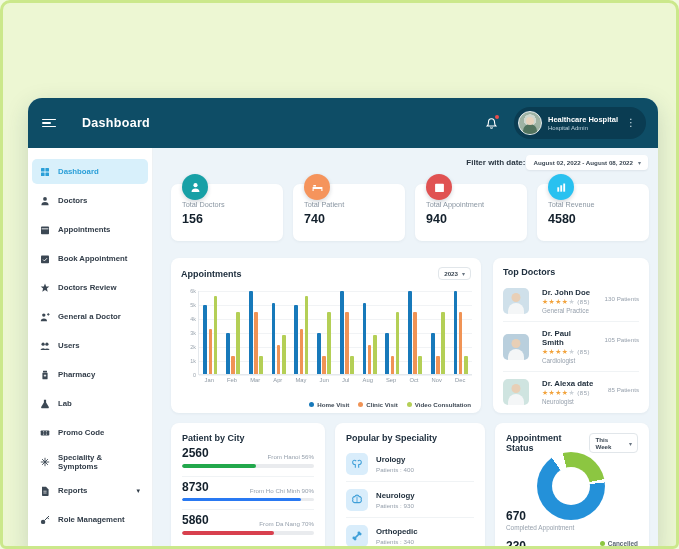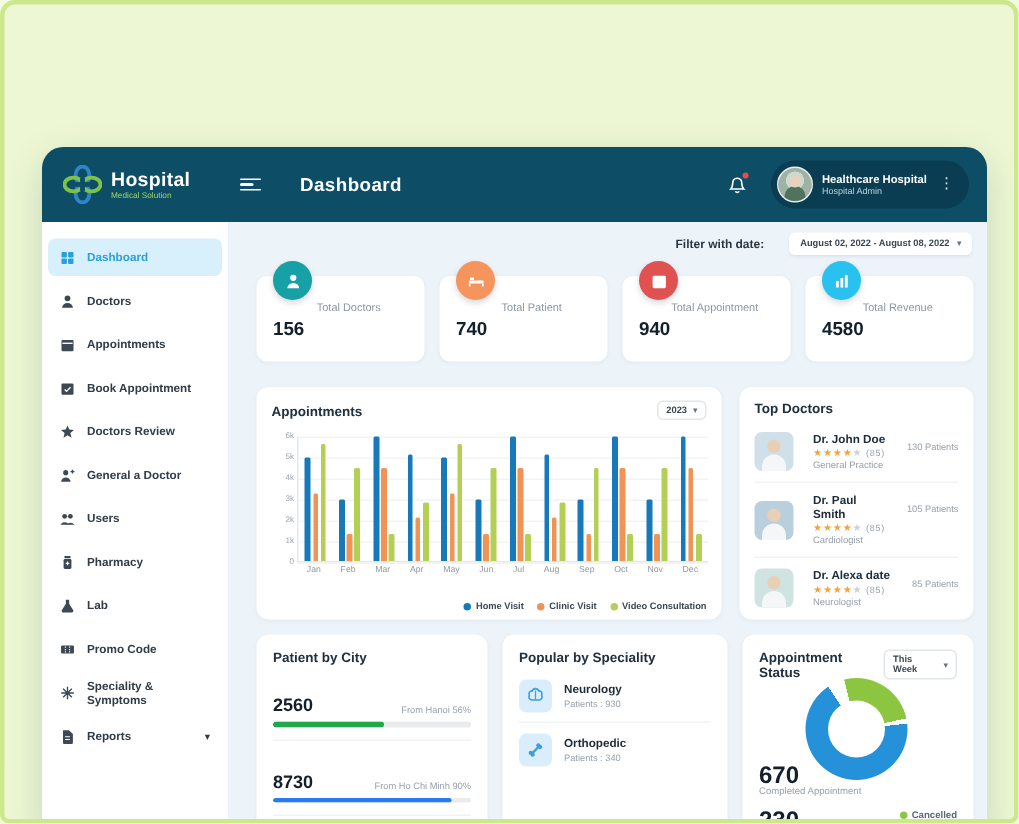--- a/index.html
+++ b/index.html
@@ -31,30 +31,30 @@
   
   .sidebar { position:absolute; top:50px; left:0; bottom:0; width:125px; background:#ffffff; border-right:1px solid #edf1f4; padding-top:11px; }
   .side-item { display:flex; align-items:center; gap:8px; height:25px; margin:0 4px 4px 4px; padding:0 8px; border-radius:5px; color:#313c48; font-size:7.8px; font-weight:600; cursor:pointer; position:relative; }
   .side-item svg { width:10px; height:10px; flex:0 0 auto; color:#3c4854; }
   .side-item.active { background:#d8f0fb; color:#2b9fd8; }
   .side-item.active svg { color:#2b9fd8; }
   .side-caret { margin-left:auto; font-size:7px; color:#313c48; }
 
   
   .main { position:absolute; top:50px; left:125px; right:0; bottom:0; background:#edf4f9; }
-  .filter-row { position:absolute; top:7px; right:10px; display:flex; align-items:center; gap:17px; }
+  .filter-row { position:absolute; top:7px; right:10px; display:flex; align-items:center; gap:1px; }
   .filter-label { font-size:8px; font-weight:bold; color:#2a3642; }
   .date-select { background:#fff; border-radius:4px; padding:4px 7px; font-size:6.2px; font-weight:bold; color:#3a4652; box-shadow:0 1px 2px rgba(20,40,60,.08); cursor:pointer; display:flex; align-items:center; gap:5px; }
   .date-select .chev, .mini-select .chev { font-size:6px; color:#6a7682; }
 
   .cards { position:absolute; top:36px; left:18px; right:9px; height:57px; display:flex; gap:10px; }
   .card { position:relative; flex:1; background:#fff; border-radius:7px; box-shadow:0 1px 3px rgba(20,40,60,.05); padding:16px 0 0 11px; }
   .card .cicon { position:absolute; top:-10px; left:11px; width:26px; height:26px; border-radius:50%; display:flex; align-items:center; justify-content:center; box-shadow:0 2px 4px rgba(20,40,60,.18); }
   .card .cicon svg { width:11px; height:11px; color:#fff; }
-  .card .clabel { font-size:7.3px; color:#8b97a3;text-align:center; }
+  .card .clabel { font-size:7.3px; color:#8b97a3; }
   .card .cvalue { font-size:12.5px; font-weight:bold; color:#13202c; margin-top:3px; }
 
   .panel { position:absolute; background:#fff; border-radius:8px; box-shadow:0 1px 3px rgba(20,40,60,.05); }
   .panel-title { font-size:9px; font-weight:bold; color:#20303f; }
   .mini-select { border:1px solid #e1e6ea; border-radius:4px; padding:2px 5px; font-size:6.2px; font-weight:bold; color:#3a4652; cursor:pointer; display:flex; align-items:center; gap:4px; background:#fff; }
 
   
   .panel-appts { left:18px; top:110px; width:310px; height:155px; padding:9px 10px; }
   .appts-head { display:flex; justify-content:space-between; align-items:center; }
   .plot { position:absolute; left:27px; right:9px; top:33px; height:84px; border-left:1px solid #e4e8ec; border-bottom:1px solid #e4e8ec; }
@@ -80,21 +80,21 @@
   .doc-main { flex:1; }
   .doc-name { font-size:7.8px; font-weight:bold; color:#1d2c3a; }
   .doc-stars { font-size:6.8px; letter-spacing:.5px; margin:1px 0; }
   .star-f { color:#f2a33c; } .star-e { color:#ccd2d8; }
   .doc-rating-count { font-size:6px; color:#97a1ad; }
   .doc-spec { font-size:6.3px; color:#97a1ad; }
   .doc-patients { font-size:6.2px; color:#97a1ad; align-self:flex-start; margin-top:7px; }
 
   
   .panel-city { left:18px; top:275px; width:154px; height:160px; padding:10px 11px; }
-  .city-row { margin-top:20px; }
+  .city-row { margin-top:3px; }
   .city-top { display:flex; justify-content:space-between; align-items:flex-end; }
   .city-val { font-size:12px; font-weight:bold; color:#13202c; }
   .city-lab { font-size:6.2px; color:#97a1ad; }
   .city-track { margin-top:4px; height:3.6px; border-radius:2px; background:#e9ebee; overflow:hidden; }
   .city-fill { height:100%; border-radius:2px; }
   .city-sep { border-top:1px solid #f0f3f5; margin-top:8px; }
 
   
   .panel-spec { left:182px; top:275px; width:150px; height:160px; padding:10px 11px; }
   .spec-row { display:flex; align-items:center; gap:8px; padding:6.5px 0; border-top:1px solid #f0f3f5; cursor:pointer; }
@@ -102,46 +102,32 @@
   .spec-ic { width:22px; height:22px; border-radius:5px; background:#d9edfb; display:flex; align-items:center; justify-content:center; flex:0 0 auto; }
   .spec-ic svg { width:12px; height:12px; color:#3f9fd8; }
   .spec-name { font-size:7.8px; font-weight:bold; color:#1d2c3a; }
   .spec-count { font-size:6.2px; color:#97a1ad; margin-top:2px; }
 
   
   .panel-status { left:342px; top:275px; right:9px; height:160px; padding:10px 11px; }
   .status-head { display:flex; justify-content:space-between; align-items:center; }
   .donut { position:absolute; left:42px; top:29px; width:68px; height:68px; border-radius:50%; }
   .donut-hole { position:absolute; left:50%; top:50%; width:38px; height:38px; transform:translate(-50%,-50%); border-radius:50%; background:#fff; }
-  .status-val { position:absolute; left:11px; font-size:16px; font-weight:bold; color:#13202c; }
+  .status-val { position:absolute; left:11px; font-size:12px; font-weight:bold; color:#13202c; }
   .status-lab { position:absolute; left:11px; font-size:6.4px; color:#97a1ad; }
   .status-legend { position:absolute; right:11px; top:117px; display:flex; align-items:center; gap:3px; font-size:6.4px; color:#5b6773; font-weight:600; }
   .status-legend .ldot { width:5px; height:5px; border-radius:50%; }
 </style>
 </head>
 <body>
 
 <div class="frame">
   <div class="window">
 
     <div class="topbar">
-      <div class="brand">
-        <svg width="26" height="26" viewBox="0 0 26 26">
-          <ellipse cx="13" cy="7" rx="4.6" ry="6" fill="none" stroke="#2e86c8" stroke-width="2.6"></ellipse>
-          <ellipse cx="13" cy="19" rx="4.6" ry="6" fill="none" stroke="#2e86c8" stroke-width="2.6"></ellipse>
-          <ellipse cx="7" cy="13" rx="6" ry="4.6" fill="none" stroke="#7fc24a" stroke-width="2.6"></ellipse>
-          <ellipse cx="19" cy="13" rx="6" ry="4.6" fill="none" stroke="#7fc24a" stroke-width="2.6"></ellipse>
-          <rect x="11.4" y="8.7" width="3.2" height="8.6" fill="#0e4d66"></rect>
-          <rect x="8.7" y="11.4" width="8.6" height="3.2" fill="#0e4d66"></rect>
-        </svg>
-        <div class="brand-text">
-          <div class="t1">Hospital</div>
-          <div class="t2">Medical Solution</div>
-        </div>
-      </div>
       <div class="hamburger">
           <i></i>
           <i></i>
           <i></i>
         </div>
       <div class="page-title">Dashboard</div>
       <div class="top-right">
         <div class="bell">
           <svg width="15" height="15" viewBox="0 0 15 15" fill="none" stroke="#fff" stroke-width="1.1">
             <path d="M3.2 11h8.6c-1-1-1.2-1.8-1.2-3.3 0-2.3-1-3.9-3.1-3.9S4.4 5.4 4.4 7.7c0 1.5-.2 2.3-1.2 3.3z"></path>
@@ -241,20 +227,27 @@
           </svg>
           <span>Speciality &amp; Symptoms</span>
         </div>
         <div class="side-item">
           <svg class="" viewBox="0 0 10 10" fill="currentColor">
             <path d="M2 .8h4l2.6 2.6v5.8a.8.8 0 0 1-.8.8H2.8A.8.8 0 0 1 2 9.2z"></path>
             <path d="M3.4 5.2h3.2M3.4 7h3.2" stroke="#fff" stroke-width=".7" fill="none"></path>
           </svg>
           <span>Reports</span>
           <span class="side-caret">▾</span>
+        </div>
+        <div class="side-item">
+          <svg class="" viewBox="0 0 10 10" fill="currentColor">
+            <circle cx="3.1" cy="6.9" r="2.2"></circle>
+            <path d="M4.7 5.3 9 1M7.4 2.6l1.5 1.5" stroke="currentColor" stroke-width="1" fill="none"></path>
+          </svg>
+          <span>Role Management</span>
         </div>
       </div>
 
     <div class="main">
 
       <div class="filter-row">
         <span class="filter-label">Filter with date:</span>
         <div class="date-select">
           <span>August 02, 2022 - August 08, 2022</span>
           <span class="chev">▾</span>
@@ -497,20 +490,32 @@
             </div>
           </div>
       </div>
 
       <div class="panel panel-spec">
         <div class="panel-title">Popular by Speciality</div>
         <div id="specRows">
             <div class="spec-row">
               <div class="spec-ic">
                 <svg class="" viewBox="0 0 10 10" fill="currentColor">
+                  <path d="M5.2 3.1C3.6 1.3 1.4 2.5 1.7 4.6c.2 1.6 1.6 2.2 2.6 1.7M6.8 3.1c1.6-1.8 3.8-.6 3.5 1.5-.2 1.6-1.6 2.2-2.6 1.7" transform="scale(.83)" fill="none" stroke="currentColor" stroke-width="1.1"></path>
+                  <path d="M3.6 5.2v3M6.4 5.2v3" fill="none" stroke="currentColor" stroke-width=".9"></path>
+                </svg>
+              </div>
+    <div>
+      <div class="spec-name">Urology</div>
+      <div class="spec-count">Patients : 400</div>
+    </div>
+            </div>
+            <div class="spec-row">
+              <div class="spec-ic">
+                <svg class="" viewBox="0 0 10 10" fill="currentColor">
                   <path d="M3.2 2.2a1.9 1.9 0 0 1 3.6 0 1.6 1.6 0 0 1 1.6 2.4A1.7 1.7 0 0 1 7 7.2H3a1.7 1.7 0 0 1-1.4-2.6 1.6 1.6 0 0 1 1.6-2.4z" fill="none" stroke="currentColor" stroke-width=".9"></path>
                   <path d="M5 2v5" fill="none" stroke="currentColor" stroke-width=".7"></path>
                 </svg>
               </div>
     <div>
       <div class="spec-name">Neurology</div>
       <div class="spec-count">Patients : 930</div>
     </div>
             </div>
             <div class="spec-row">

